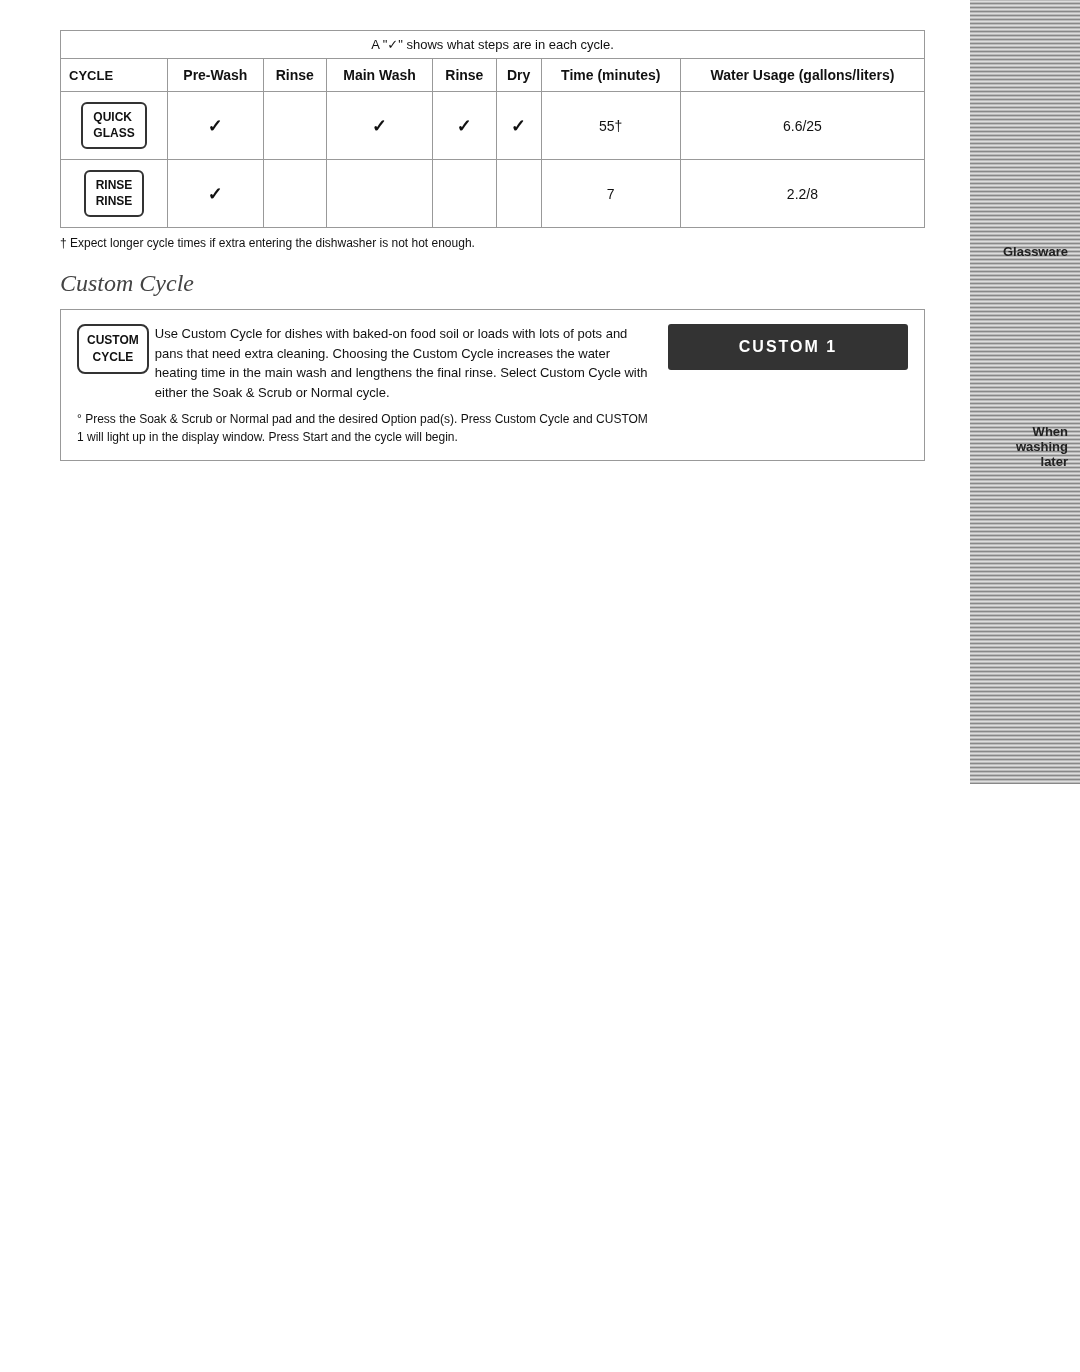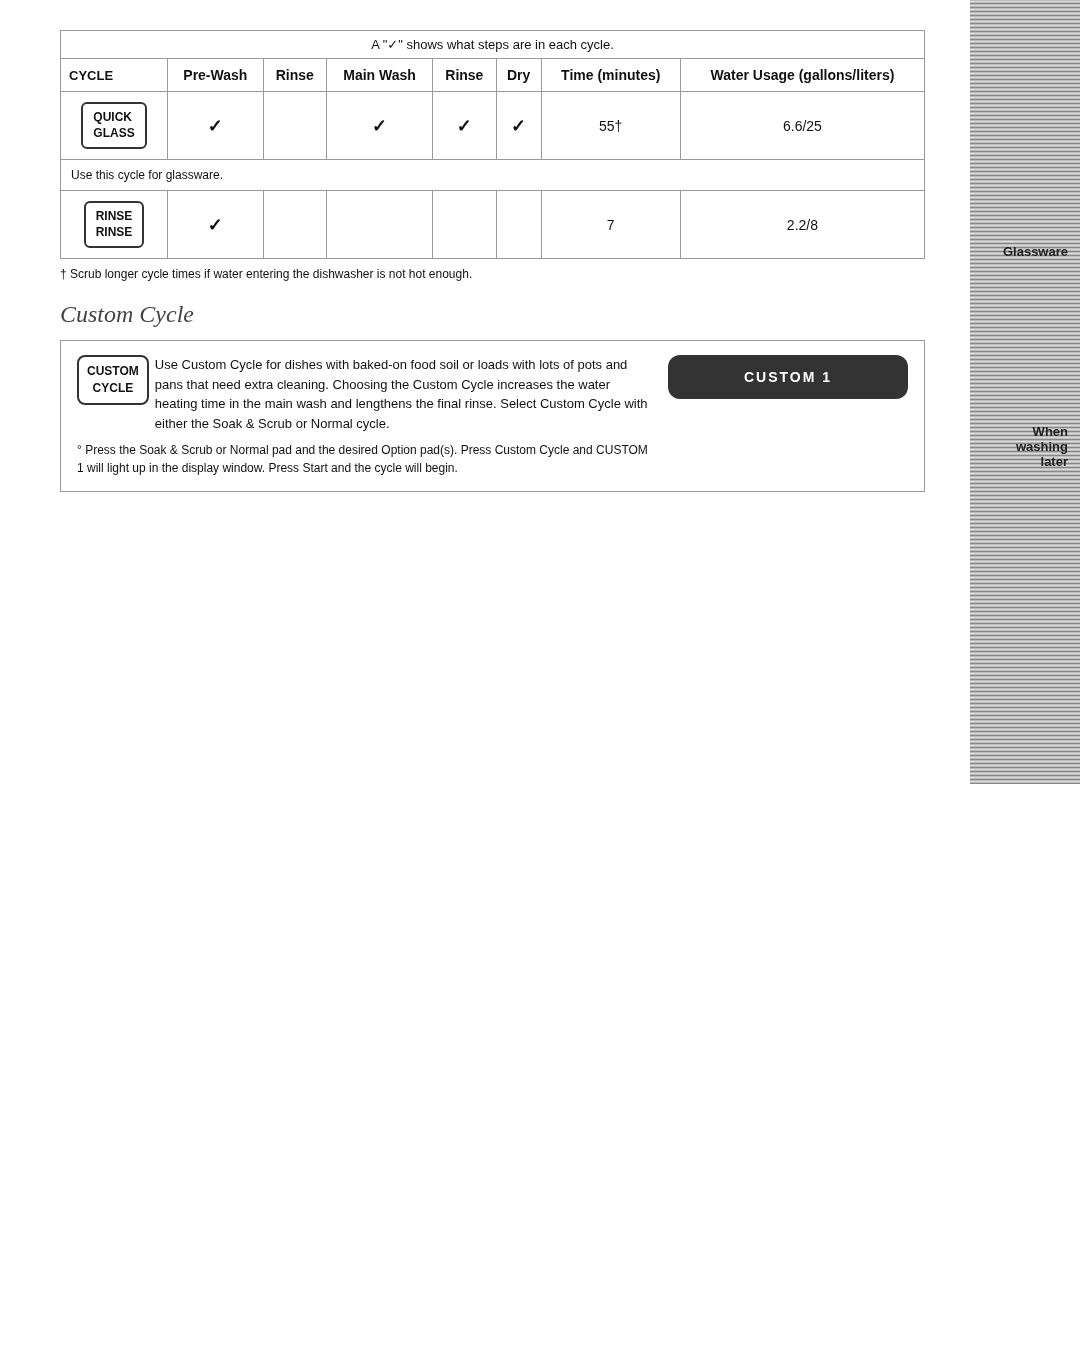--- a/index.html
+++ b/index.html
@@ -196,25 +196,25 @@
       width: 240px;
       flex-shrink: 0;
       display: flex;
       align-items: center;
       justify-content: center;
     }
 
     .custom-display {
       background: #333;
       color: #fff;
-      font-size: 14px;
+      font-size: 16px;
       font-weight: bold;
       letter-spacing: 2px;
       padding: 14px 40px;
-      border-radius: 12px;
+      border-radius: 3px;
       text-align: center;
       width: 100%;
     }
 
     .bullet-item {
       margin-top: 8px;
       font-size: 12px;
       line-height: 1.5;
     }
 
@@ -260,44 +260,41 @@
         </td>
         <td class="checkmark">✓</td>
         <td></td>
         <td class="checkmark">✓</td>
         <td class="checkmark">✓</td>
         <td class="checkmark">✓</td>
         <td>55†</td>
         <td>6.6/25</td>
       </tr>
 
-      <tr class="note-row">
-        <td colspan="8">Use this cycle for glassware.</td>
-      </tr>
 
       <tr>
         <td class="cycle-label-cell">
           <div class="cycle-badge">
             <span>RINSE</span><br>
             <span>RINSE</span>
           </div>
         </td>
         <td class="checkmark">✓</td>
         <td></td>
         <td></td>
         <td></td>
         <td></td>
         <td>7</td>
         <td>2.2/8</td>
       </tr>
 
     </tbody>
   </table>
 
-  <div class="footnote">† Scrub longer cycle times if water entering the dishwasher is not hot enough.</div>
+  <div class="footnote">† Expect longer cycle times if extra entering the dishwasher is not hot enough.</div>
 
   <h2 class="custom-cycle-title">Custom Cycle</h2>
 
   <div class="custom-box">
     <div class="custom-left">
       <div class="custom-left-top">
         <div class="custom-badge-wrap">
           <div class="custom-badge">
             <span>CUSTOM</span><br>
             <span>CYCLE</span>

